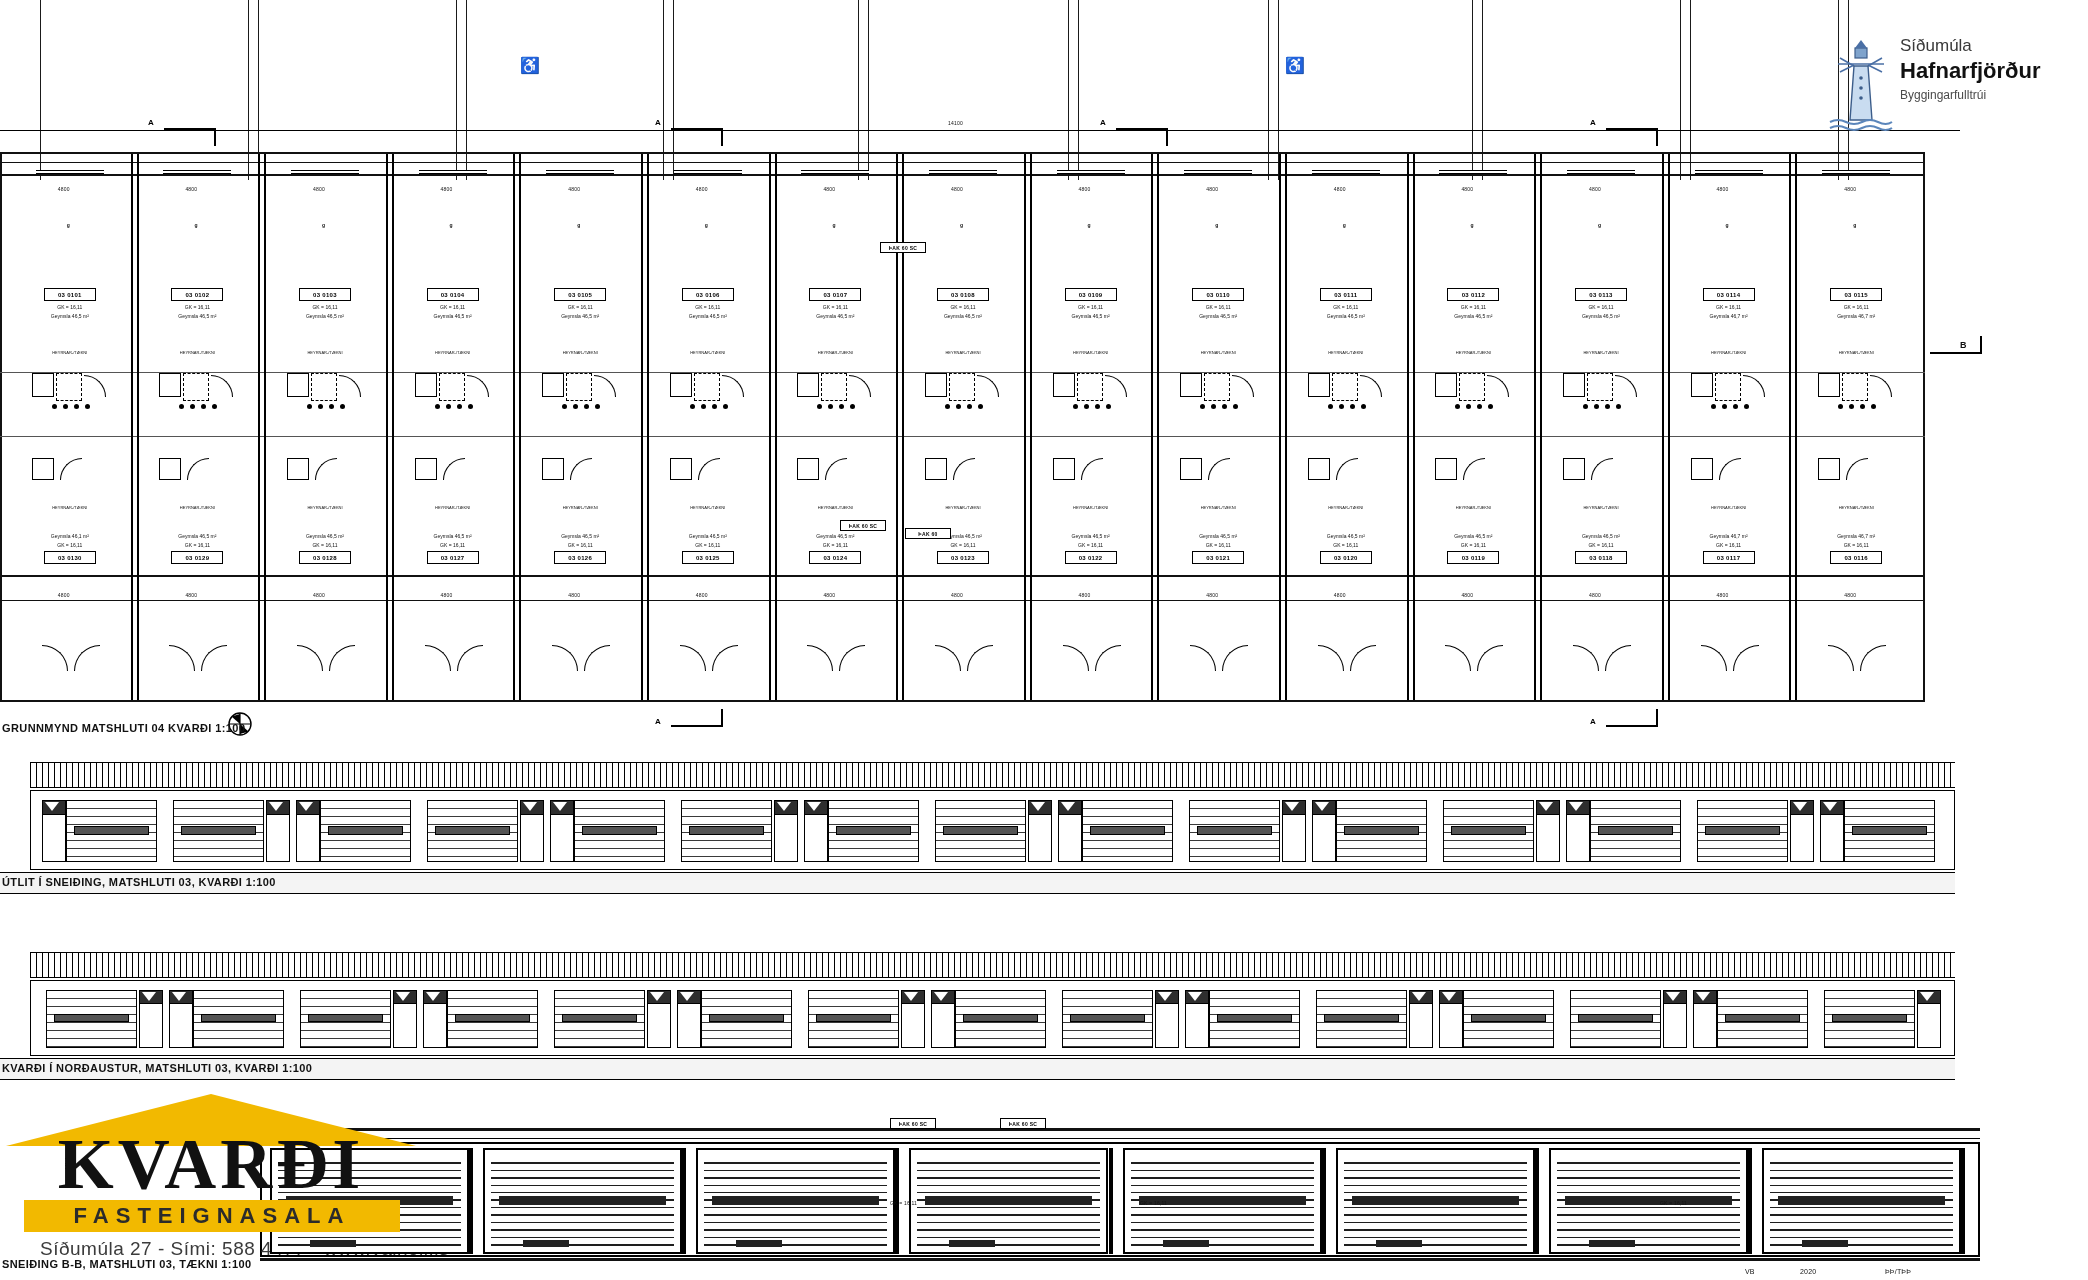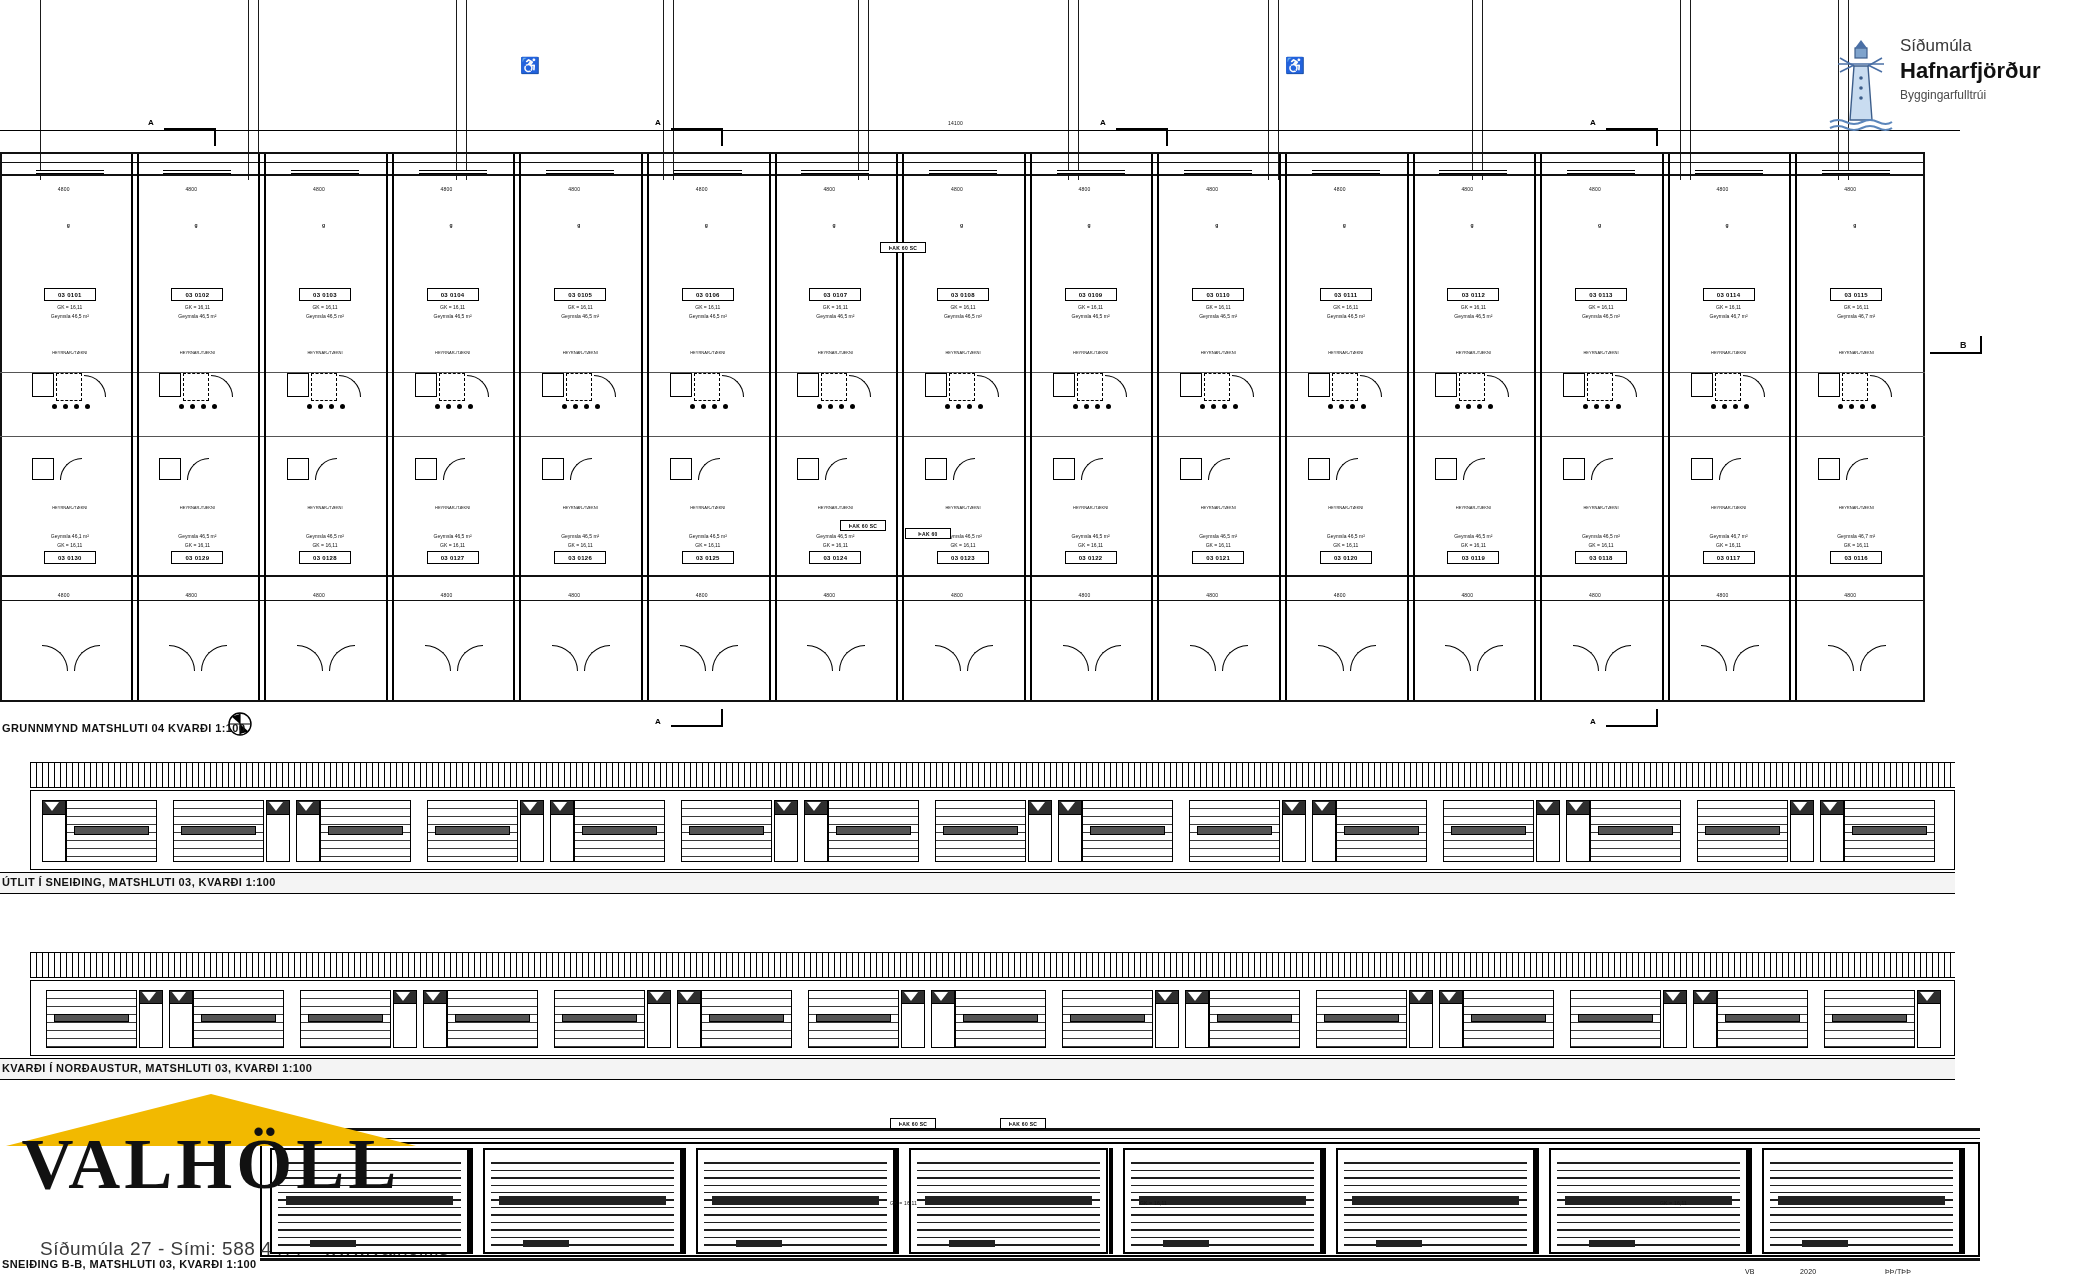--- a/index.html
+++ b/index.html
@@ -652,21 +652,21 @@
     <div class="elev" style="left:30px; top:980px; width:1925px; height:76px;"></div>
     <div class="caprow" style="left:0; top:1058px; width:1955px; height:22px;"></div>
     <div class="txt cap" style="left:2px; top:1062px;">KVARÐI Í NORÐAUSTUR, MATSHLUTI 03, KVARÐI 1:100</div>
   </div>
 
   <div>
     <div class="ln hln thick" style="left:260px; top:1128px; width:1720px; height:3px;"></div>
     <div class="ln hln" style="left:260px; top:1138px; width:1720px; height:1px;"></div>
     <div class="secbox" style="left:260px; top:1142px; width:1720px; height:115px;"></div>
     <div class="ln hln thick" style="left:260px; top:1258px; width:1720px; height:3px;"></div>
-    <div class="txt cap" style="left:2px; top:1258px;">SNEIÐING B-B, MATSHLUTI 03, KVARÐI 1:100</div>
+    <div class="txt cap" style="left:2px; top:1258px;">SNEIÐING B-B, MATSHLUTI 03, TÆKNI 1:100</div>
   </div>
 
   <div id="stamp">
     <svg class="lighthouse" viewBox="0 0 66 110">
       <g stroke="#4a6fa5" fill="none" stroke-width="1.6">
         <path d="M10 42 L56 42"></path>
         <path d="M12 36 L26 44 M54 36 L40 44"></path>
         <path d="M12 50 L26 43 M54 50 L40 43"></path>
       </g>
       <rect x="27" y="26" width="12" height="10" fill="#7fa3cc" stroke="#3c5d8a" stroke-width="1.2"></rect>
@@ -680,21 +680,22 @@
         <path d="M2 106 Q10 102 18 106 T34 106 T50 106 T64 106"></path>
       </g>
     </svg>
     <div class="stamp-txt1">Síðumúla</div>
     <div class="stamp-txt2">Hafnarfjörður</div>
     <div class="stamp-txt3">Byggingarfulltrúi</div>
   </div>
 
   <div id="valholl">
     <div class="vroof"></div>
-    <div class="vname">VALHÖLL</div>
+    <div class="vname">KVARÐI</div>
+    <div class="vband">FASTEIGNASALA</div>
   </div>
   <div class="vcontact">Síðumúla 27 - Sími: 588 4477 - www.valholl.is</div>
 
   <div class="txt sm" style="left:1745px; top:1268px;">VB</div>
   <div class="txt sm" style="left:1800px; top:1268px;">2020</div>
   <div class="txt sm" style="left:1885px; top:1268px;">ÞÞ/TÞÞ</div>
 
 <div class="gdoor" style="left: 66px; top: 800px; width: 91px; height: 62px;"></div>
     <div class="gwin" style="left: 74px; top: 826px; width: 75px; height: 9px;"></div>
     <div class="pdoor" style="left: 42px; top: 800px; width: 24px; height: 62px;"></div>

